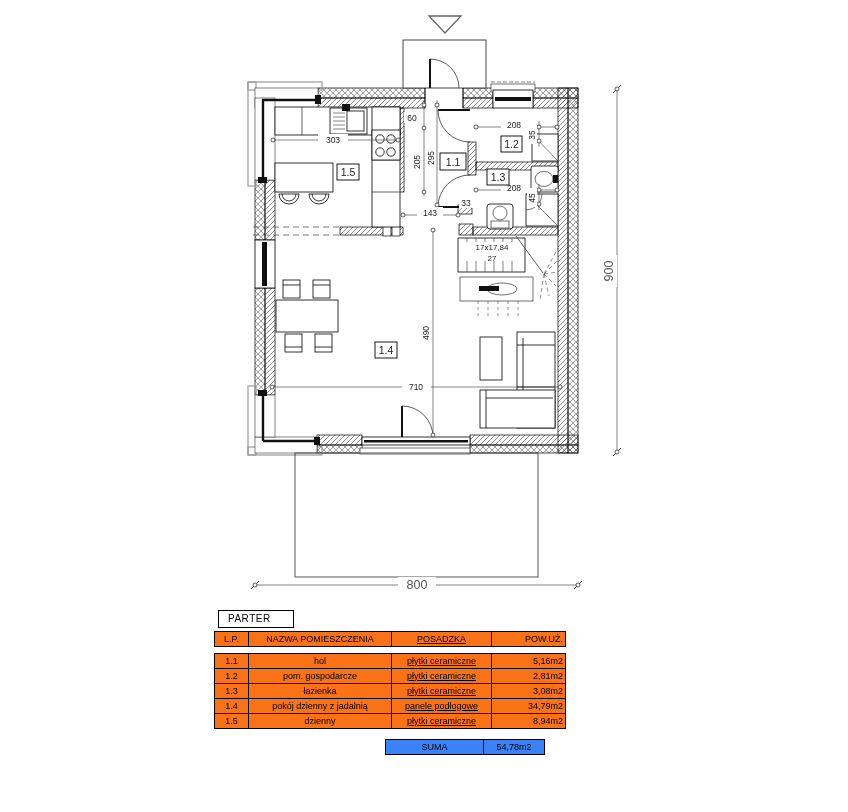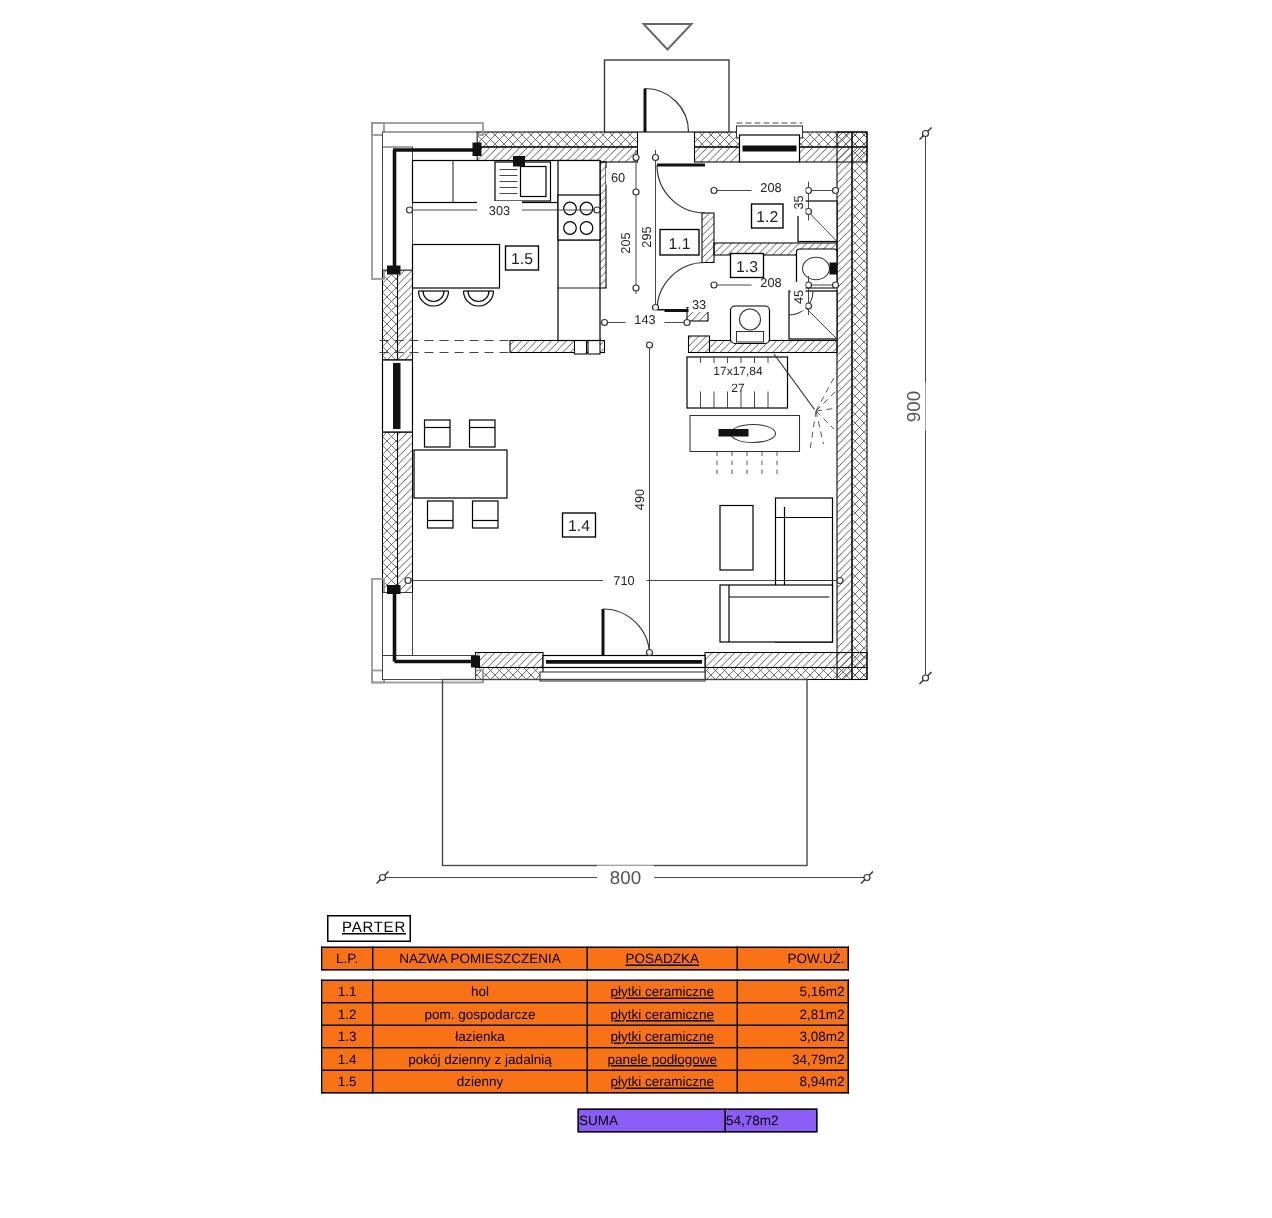--- a/index.html
+++ b/index.html
@@ -7,27 +7,27 @@
          font-family:"Liberation Sans",sans-serif;color:#000;}
   svg{position:absolute;left:0;top:0;}
   svg text{font-family:"Liberation Sans",sans-serif;fill:#222;}
   .dimtxt{font-size:8.5px;}
   .bigdim{font-size:12.5px;fill:#555;}
   .roomtxt{font-size:10.5px;}
   .stairtxt{font-size:8px;}
   
   .tbl-wrap{position:absolute;left:214px;top:610px;font-size:9px;line-height:1;}
   .parter-box{display:inline-block;margin-left:4px;border:1px solid #000;
-              padding:3px 2px 3px 9px;font-size:10px;letter-spacing:.5px;background:#fff;text-decoration:underline;}
+              padding:3px 22px 3px 9px;font-size:10px;letter-spacing:.5px;background:#fff;}
   table{border-collapse:collapse;margin-top:3px;}
   td{border:1px solid #000;text-align:center;height:14px;padding:0 2px;background:#f97316;}
   .rows-table{margin-top:6px;}
   .c-lp{width:29px;} .c-name{width:138px;} .c-floor{width:95px;text-decoration:underline;} .c-area{width:69px;text-align:right;}
   .suma{display:flex;margin-left:171px;margin-top:10px;}
-  .suma div{border:1px solid #000;height:14px;line-height:14px;text-align:left;background:#8b5cf6;}
+  .suma div{border:1px solid #000;height:14px;line-height:14px;text-align:center;background:#3b82f6;}
   .suma .s1{width:97px;}
   .suma .s2{width:60px;margin-left:-1px;}
 </style>
 </head>
 <body>
 
 <div class="sheet">
 
 <svg width="848" height="812" viewBox="0 0 848 812">
   <defs>

